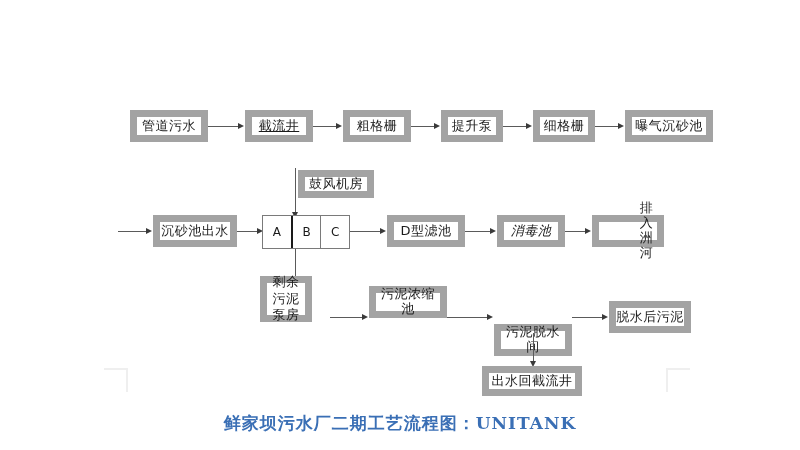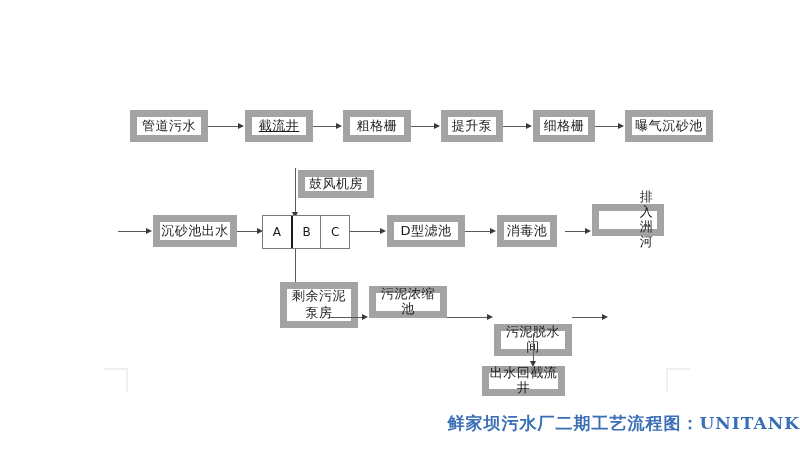--- a/index.html
+++ b/index.html
@@ -89,21 +89,21 @@
   .arrow-d {
     border-left: 3.5px solid transparent;
     border-right: 3.5px solid transparent;
     border-top: 6px solid #3a3a3a;
   }
 
   .caption {
     position: absolute;
     left: 0;
     width: 800px;
-    text-align: right;
+    text-align: center;
     color: #3a6fb5;
     font-size: 17px;
     font-family: "DejaVu Serif", "Liberation Serif", serif;
     letter-spacing: 1px;
     font-weight: 600;
   }
 </style>
 </head>
 <body>
 
@@ -159,47 +159,48 @@
   </div>
 
   <div class="line-h" style="left:350px; top:231px; width:30px;"></div>
   <div class="arrow-r" style="left:380px; top:227.5px;"></div>
 
   <div class="node" style="left:387px; top:215px; width:78px; height:32px;">D型滤池</div>
 
   <div class="line-h" style="left:465px; top:231px; width:25px;"></div>
   <div class="arrow-r" style="left:490px; top:227.5px;"></div>
 
-  <div class="node" style="left:497px; top:215px; width:60px; height:32px;">消毒池</div>
+  <div class="node" style="left:497px; top:215px; width:68px; height:32px;font-style:italic;">消毒池</div>
 
   <div class="line-h" style="left:565px; top:231px; width:20px;"></div>
   <div class="arrow-r" style="left:585px; top:227.5px;"></div>
 
-  <div class="node" style="left:592px; top:204px; width:72px; height:32px;padding-left:37px;">排入洲河</div>
+  <div class="node" style="left:592px; top:215px; width:72px; height:32px;padding-left:37px;">排入洲河</div>
 
   <div class="line-v" style="left:295px; top:249px; height:40px;"></div>
   <div class="arrow-d" style="left:291.5px; top:289px;"></div>
 
-  <div class="node two-line" style="left:260px; top:282px; width:78px; height:46px;margin-left:20px;">剩余污泥
+  <div class="node two-line" style="left:260px; top:276px; width:52px; height:46px;">剩余污泥
 泵房</div>
 
   <div class="line-h" style="left:330px; top:317px; width:32px;"></div>
   <div class="arrow-r" style="left:362px; top:313.5px;"></div>
 
   <div class="node" style="left:369px; top:286px; width:78px; height:32px;">污泥浓缩池</div>
 
   <div class="line-h" style="left:447px; top:317px; width:40px;"></div>
   <div class="arrow-r" style="left:487px; top:313.5px;"></div>
 
   <div class="node" style="left:494px; top:301px; width:78px; height:32px;margin-top:23px;">污泥脱水间</div>
 
   <div class="line-h" style="left:572px; top:317px; width:30px;"></div>
   <div class="arrow-r" style="left:602px; top:313.5px;"></div>
 
+  <div class="node" style="left:609px; top:301px; width:82px; height:32px;">脱水后污泥</div>
 
   <div class="line-v" style="left:533px; top:333px; height:28px;"></div>
   <div class="arrow-d" style="left:529.5px; top:361px;"></div>
 
-  <div class="node" style="left:482px; top:366px; width:83px; height:30px;">出水回截流井</div>
+  <div class="node" style="left:482px; top:366px; width:100px; height:30px;">出水回截流井</div>
 
   <div class="caption" style="top:412px;">鲜家坝污水厂二期工艺流程图：UNITANK</div>
 
 </div>
 
 </body></html>

